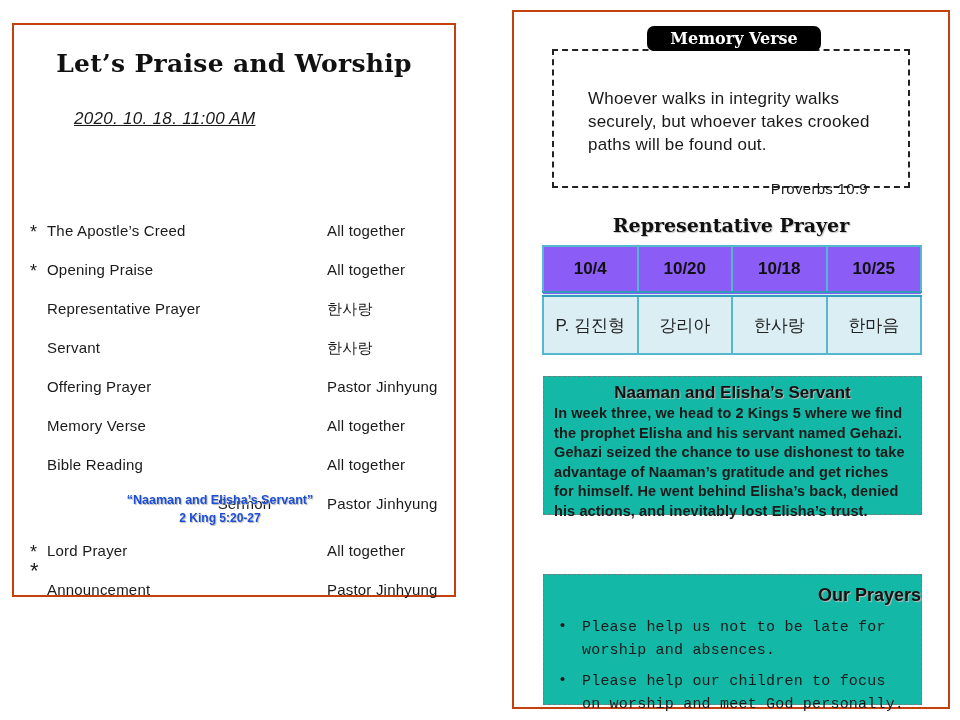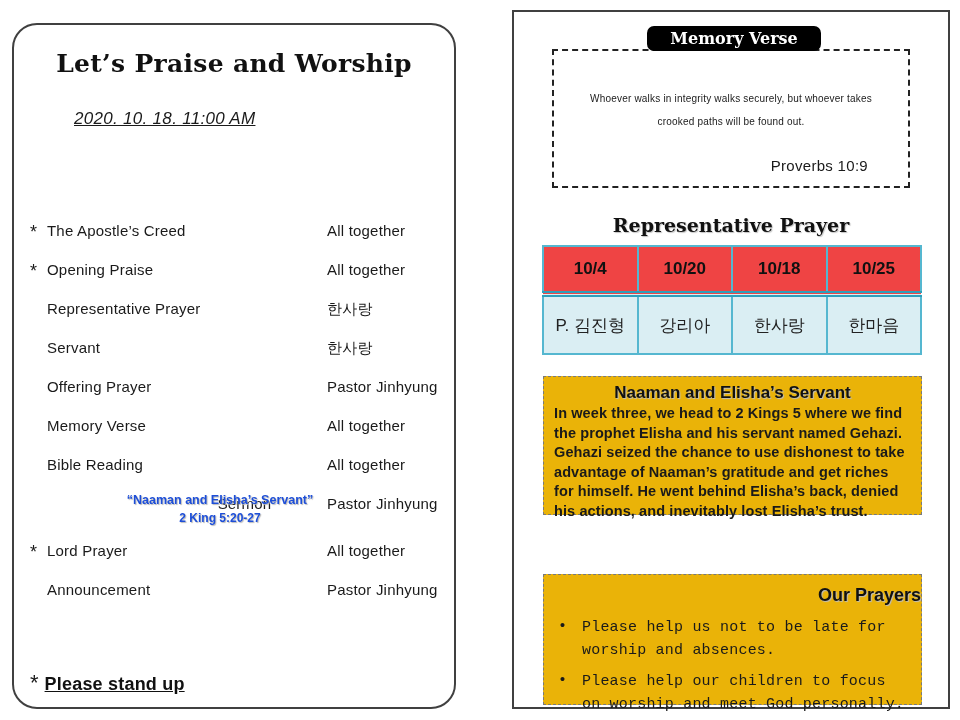--- a/index.html
+++ b/index.html
@@ -1,21 +1,21 @@
 <!DOCTYPE html>
 <html><head>
 <meta charset="utf-8">
 <style>
   html,body{margin:0;padding:0;}
   body{
     width:960px;height:720px;background:#ffffff;position:relative;
     font-family:"Liberation Sans", sans-serif;color:#1a1a1a;overflow:hidden;
   }
-  .panel{position:absolute;border:2px solid #404040;box-sizing:border-box;background:#fff;}
-  .page-left{left:12px;top:23px;width:444px;height:686px;border-radius:25px;}
+  .panel{position:absolute;border:2px solid #c2410c;box-sizing:border-box;background:#fff;}
+  .page-left{left:12px;top:23px;width:444px;height:574px;}
   .page-right{left:512px;top:10px;width:438px;height:699px;}
 
   
   .lp-title{
     margin-top:24px;text-align:center;
     font-family:"DejaVu Serif", serif;font-weight:bold;
     font-size:25px;letter-spacing:0.3px;color:#111;
   }
   .lp-date{
     position:absolute;left:24px;top:84px;
@@ -41,44 +41,44 @@
   
   .mv-pill{
     position:absolute;left:133px;top:14px;width:174px;height:25px;z-index:2;
     background:#000;border-radius:7px;color:#fff;text-align:center;
     font-family:"DejaVu Serif", serif;font-weight:bold;font-size:16px;line-height:25px;
   }
   .mv-box{
     position:absolute;left:38px;top:37px;width:358px;height:139px;
     border:2px dashed #222;box-sizing:border-box;background:#fff;
   }
-  .mv-text{margin:36px 34px 0;text-align:center;font-size:10px;line-height:23px;letter-spacing:0.2px;}
+  .mv-text{margin:36px 34px 0;font-size:17px;line-height:23px;letter-spacing:0.2px;}
   .mv-ref{margin-top:24px;text-align:right;padding-right:40px;font-size:15px;letter-spacing:0.3px;}
 
   .rp-title{
     position:absolute;top:202px;left:0;width:100%;text-align:center;
     font-family:"DejaVu Serif", serif;font-weight:bold;font-size:19px;color:#111;
     text-shadow:1px 1.2px 1px #c2c2c2;
   }
   .rp-table{
     position:absolute;left:28px;top:233px;width:380px;border-collapse:collapse;table-layout:fixed;
   }
   .rp-table th{
-    height:42px;background:#ef4444;border:2px solid #55b7d0;
+    height:42px;background:#8b5cf6;border:2px solid #55b7d0;
     border-bottom:6px double #2f9fba;
     font-size:17px;font-weight:bold;color:#111;text-align:center;
   }
   .rp-table td{
     height:54px;background:#daeef3;border:2px solid #55b7d0;border-top:none;
     font-size:17px;color:#222;text-align:center;margin-left:13px;
   }
 
   .dash-box{
     position:absolute;left:29px;width:379px;border:1.5px dashed #7a7a7a;
-    box-sizing:border-box;background:#eab308;
+    box-sizing:border-box;background:#14b8a6;
   }
   .naaman-box{top:364px;height:139px;padding:4px 10px 0;}
   .n-title{text-align:center;font-weight:bold;font-size:17px;color:#111;text-shadow:1px 1.2px 1px #bdbdbd;margin-top:2px;}
   .n-body{font-size:14.5px;line-height:19.5px;letter-spacing:0.1px;margin-top:1px;font-weight:bold;}
 
   .prayers-box{top:562px;height:131px;}
   .p-title{text-align:right;font-weight:bold;font-size:18px;color:#111;text-shadow:1px 1.2px 1px #bdbdbd;margin-top:10px;}
   .p-list{margin:10px 16px 0 0;padding:0;font-family:Liberation Mono, monospace;}
   .p-list li{list-style:none;position:relative;padding-left:38px;font-size:15px;line-height:23px;margin-bottom:8px;letter-spacing:0.2px;}
   .p-list li::before{content:"\2022";position:absolute;left:14px;top:-1px;font-size:15px;}
@@ -142,21 +142,20 @@
     </div>
     <div class="prow">
       <span class="star"></span>
       <span class="label">Announcement</span>
       <span class="by">Pastor Jinhyung</span>
     </div>
   </div>
 
   <div class="lp-foot">
     <span class="star">*</span>
-    <span class="txt">Please stand up</span>
   </div>
 </div>
 
 <div class="panel page-right">
 
   <div class="mv-pill">Memory Verse</div>
   <div class="mv-box">
     <div class="mv-text">Whoever walks in integrity walks securely, but whoever takes crooked paths will be found out.</div>
     <div class="mv-ref">Proverbs 10:9</div>
   </div>

